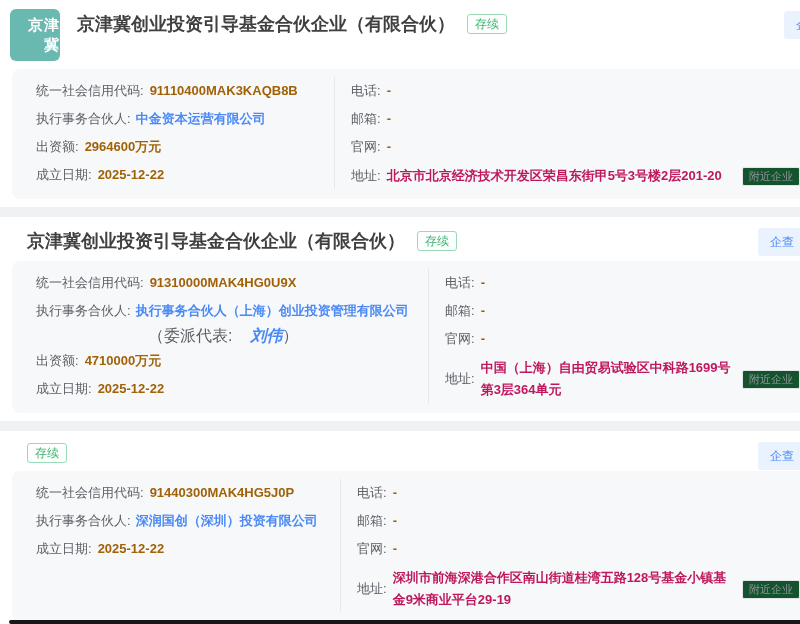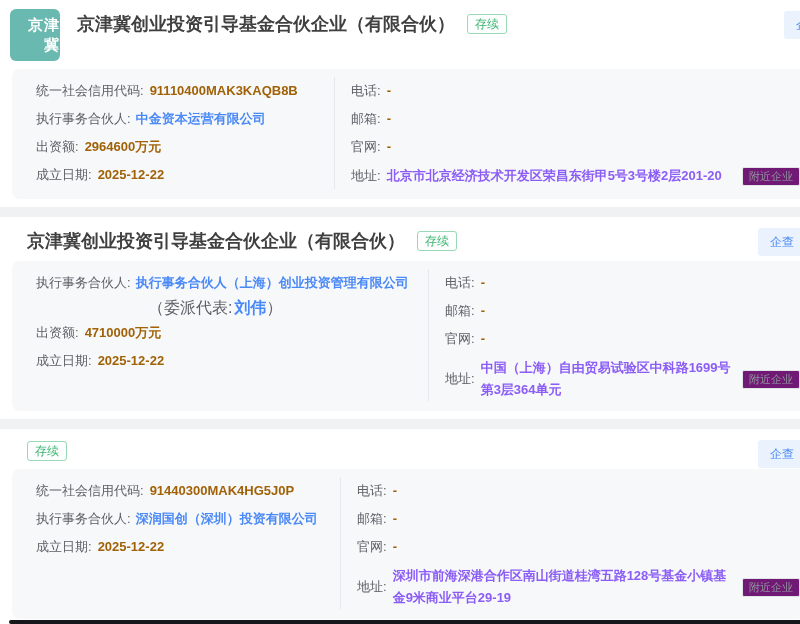--- a/index.html
+++ b/index.html
@@ -40,27 +40,27 @@
   .col-left{box-sizing:border-box;padding-left:24px;flex-shrink:0;}
   .card-a .col-left{width:322px;}
   .card-b .col-left{width:416px;}
   .card-c .col-left{width:328px;}
   .col-right{flex:1;border-left:1px solid #e5e8ec;padding:0 6px 0 16px;min-width:0;}
   .row{font-size:13px;line-height:28px;white-space:nowrap;}
   .lbl{color:#5c6066;}
   .val{color:#a16207;font-weight:bold;margin-left:6px;}
   .link{color:#4a89f6;font-weight:bold;margin-left:5px;text-decoration:none;cursor:pointer;}
   .delegate{margin-left:112px;line-height:22px;white-space:nowrap;}
-  .delegate .link{margin-left:2px;}
+  .delegate .link{margin-left:18px;font-style:italic;}
   .addr-row{display:flex;align-items:center;font-size:13px;line-height:22px;padding-top:4px;}
   .addr-row .lbl{flex-shrink:0;}
-  .addr-val{color:#8b5cf6;font-weight:bold;margin-left:6px;flex:1;min-width:0;}
+  .addr-val{color:#be185d;font-weight:bold;margin-left:6px;flex:1;min-width:0;}
   .nearby-tag{
     flex-shrink:0;margin-left:8px;margin-top:1px;
-    font-size:11px;color:#8f959c;background:#701a75;
+    font-size:11px;color:#8f959c;background:#14532d;
     border:1px solid #e2e4e8;border-radius:2px;padding:1px 6px;line-height:15px;
     cursor:pointer;font-weight:normal;
   }
   .bottom-edge{position:absolute;bottom:0;left:9px;right:0;height:4px;background:#17171b;border-radius:2px 0 0 2px;}
 </style>
 </head>
 <body>
 
 <section class="card card-a">
   <div class="card-header">
@@ -111,20 +111,23 @@
 <section class="card card-b">
   <div class="card-header">
     <div class="title-row">
       <a class="company-name">京津冀创业投资引导基金合伙企业（有限合伙）</a>
       <span class="status-badge">存续</span>
     </div>
     <button class="action-btn">企查</button>
   </div>
   <div class="details">
     <div class="col-left">
+      <div class="row">
+        <span class="lbl">统一社会信用代码:</span><span class="val">91310000MAK4HG0U9X</span>
+      </div>
       <div class="row">
         <span class="lbl">执行事务合伙人:</span><a class="link">执行事务合伙人（上海）创业投资管理有限公司</a>
       </div>
       <div class="delegate">
         <span class="lbl">（委派代表:</span><a class="link">刘伟</a><span class="lbl">）</span>
       </div>
       <div class="row">
         <span class="lbl">出资额:</span><span class="val">4710000万元</span>
       </div>
       <div class="row">

